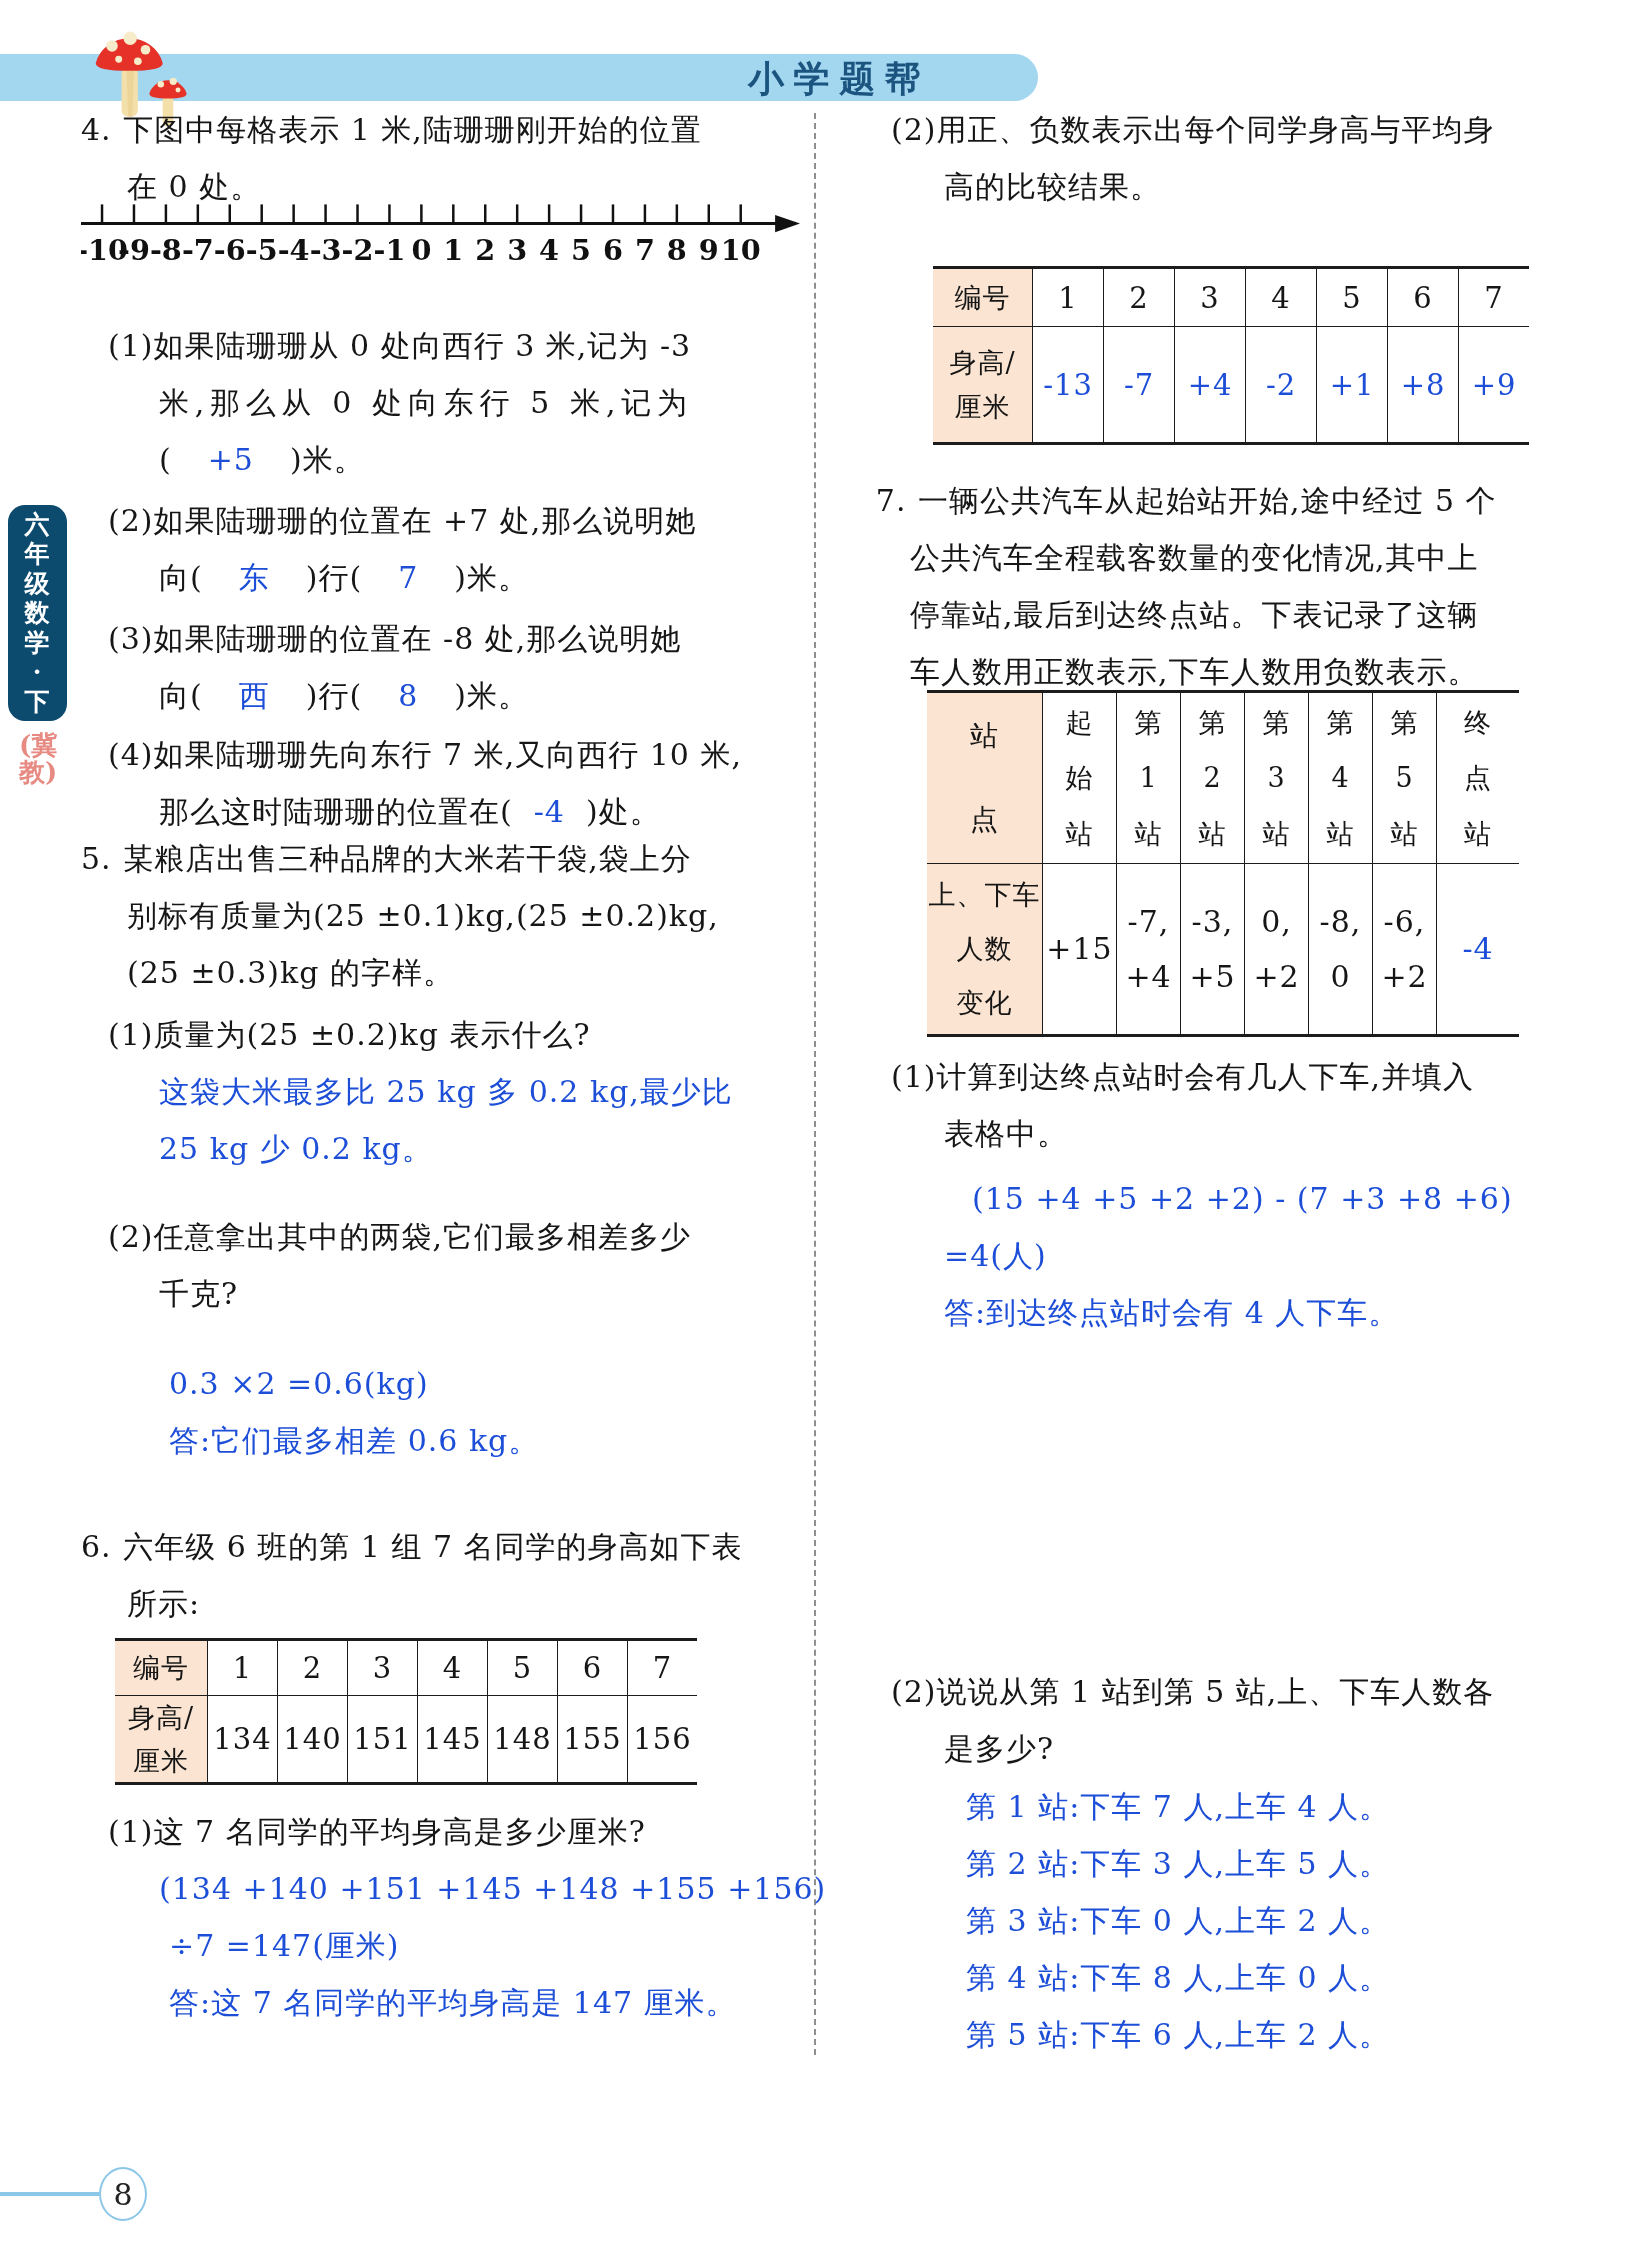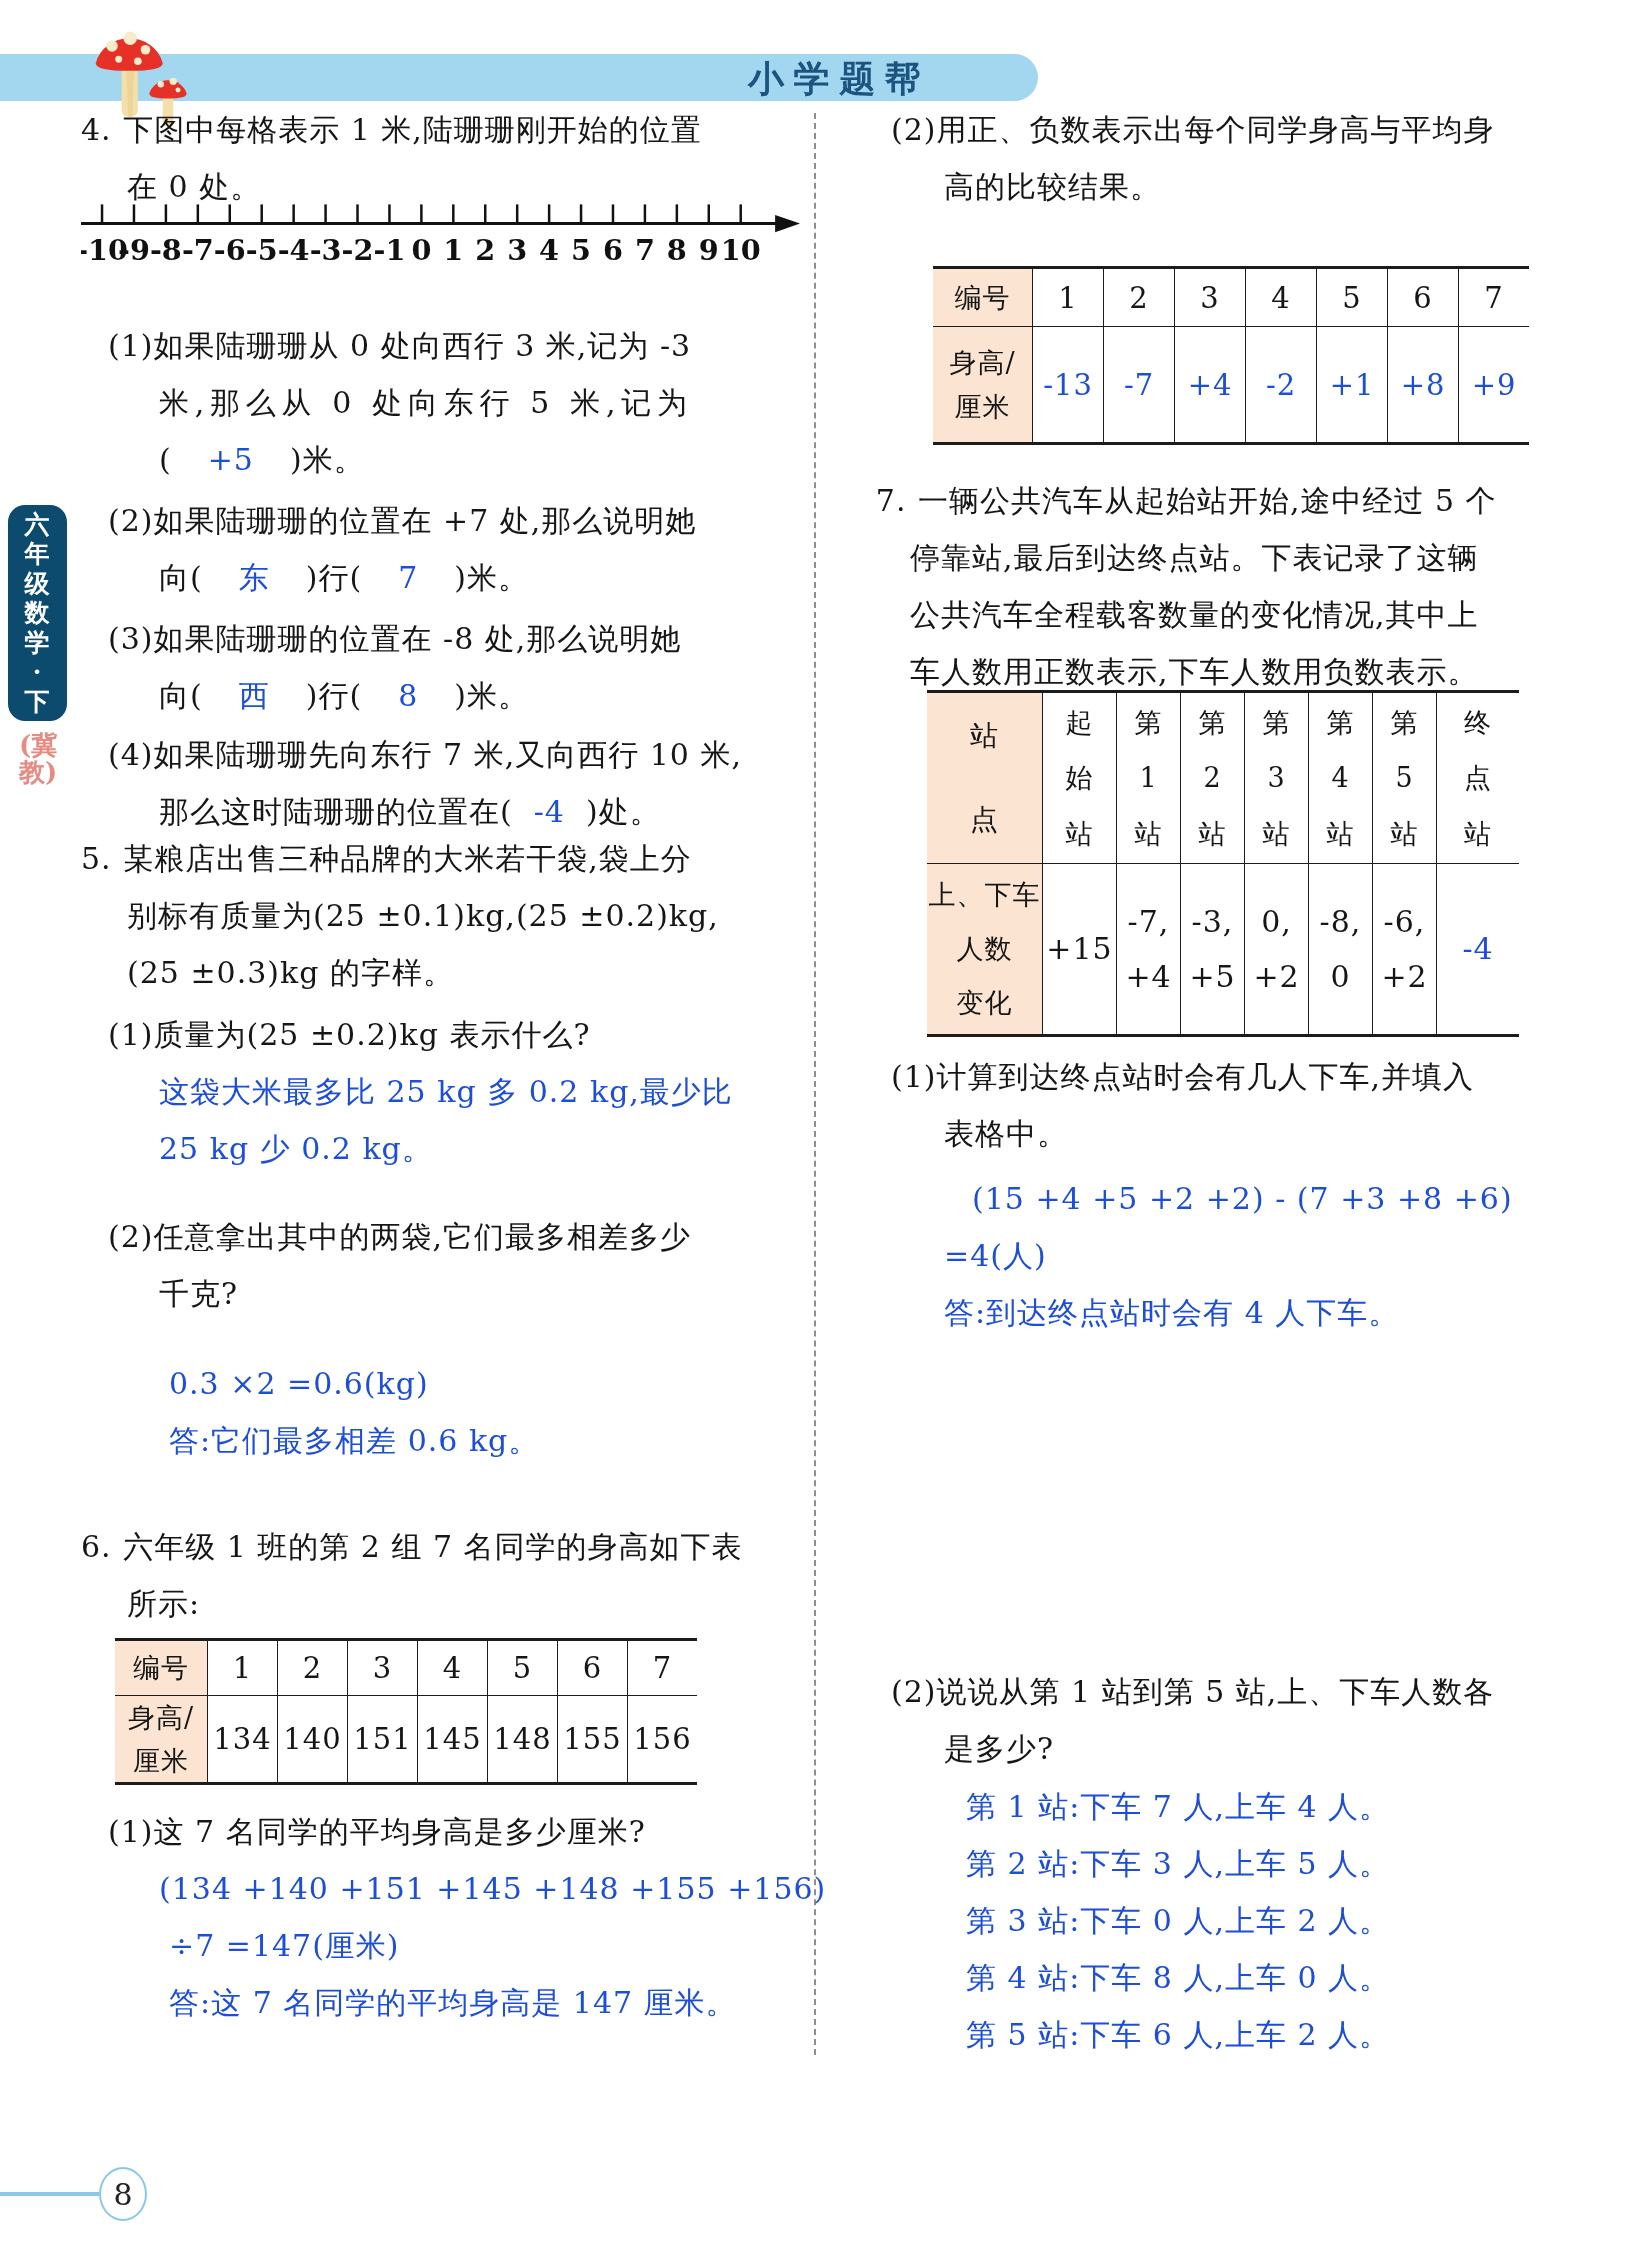--- a/index.html
+++ b/index.html
@@ -184,21 +184,21 @@
   <div class="blk lcol" style="top:1208px">
     <div class="line pl1">(2)任意拿出其中的两袋,它们最多相差多少</div>
     <div class="line pl2">千克?</div>
   </div>
   <div class="blk lcol" style="top:1355px;line-height:69px">
     <div class="line pk" style="padding-left:88px">0.3 ×2 =0.6(kg)</div>
     <div class="line pk" style="padding-left:88px">答:它们最多相差 0.6 kg。</div>
   </div>
 
   <div class="blk lcol" style="top:1518px">
-    <div class="line"><span class="pnum">6.</span><span>六年级 1 班的第 2 组 7 名同学的身高如下表</span></div>
+    <div class="line"><span class="pnum">6.</span><span>六年级 6 班的第 1 组 7 名同学的身高如下表</span></div>
     <div class="line plA">所示:</div>
   </div>
 
   <div class="blk lcol" style="top:1638px">
     <table class="t6">
       <tbody>
           <tr class="r1">
         <td class="c0 hd">编号</td>
         <td class="c">1</td>
         <td class="c">2</td>
@@ -260,22 +260,22 @@
         <td class="c pk">+1</td>
         <td class="c pk">+8</td>
         <td class="c pk">+9</td>
       </tr>
     </tbody>
       </table>
   </div>
 
   <div class="blk rcol" style="top:472px;line-height:56px">
     <div class="line" style="padding-left:3.8px"><span class="pnum">7.</span><span>一辆公共汽车从起始站开始,途中经过 5 个</span></div>
+    <div class="line rlA">公共汽车全程载客数量的变化情况,其中上</div>
     <div class="line rlA">停靠站,最后到达终点站。下表记录了这辆</div>
-    <div class="line rlA">公共汽车全程载客数量的变化情况,其中上</div>
     <div class="line rlA">车人数用正数表示,下车人数用负数表示。</div>
   </div>
 
   <div class="blk rcol" style="top:690px">
     <table class="t7">
       <tbody>
           <tr class="r1">
         <td class="c0 hd"><span class="vt2">站点</span></td>
         <td class="ce1"><span class="vt">起始站</span></td>
         <td class="c"><span class="vt">第1站</span></td>

